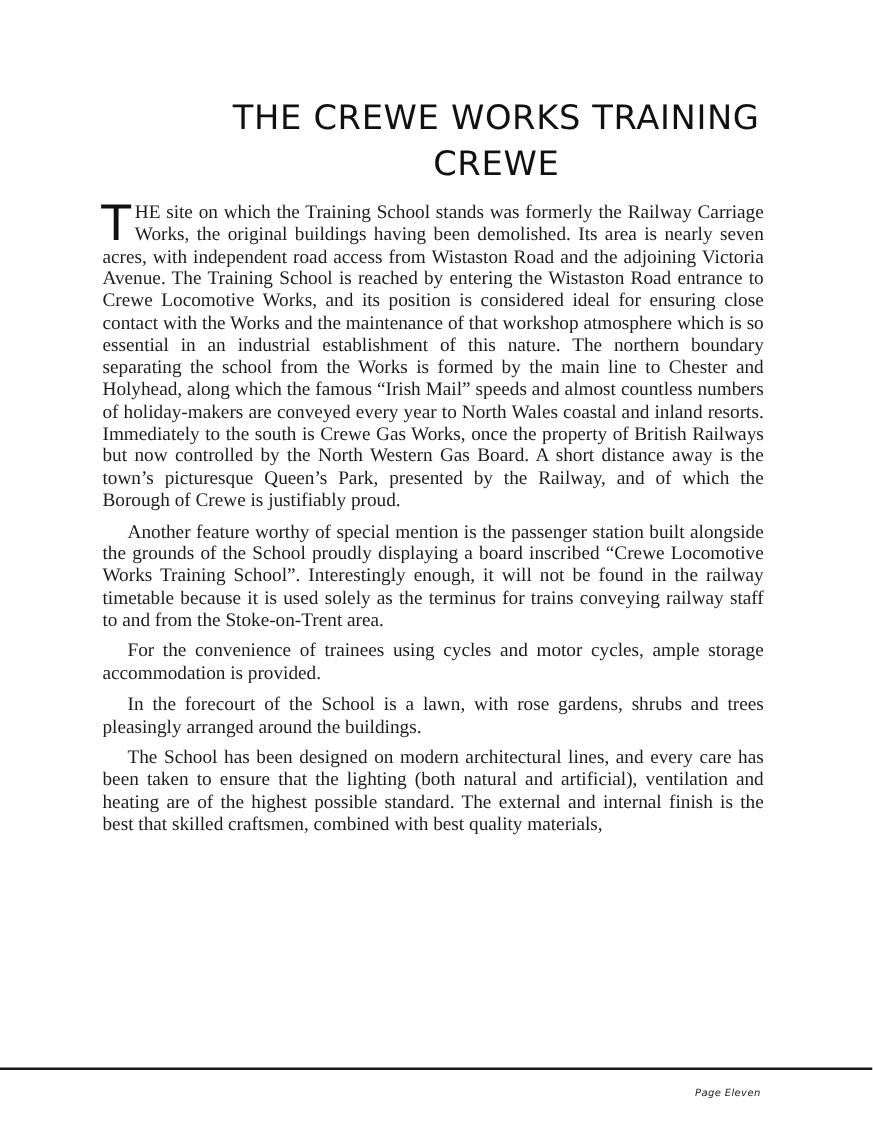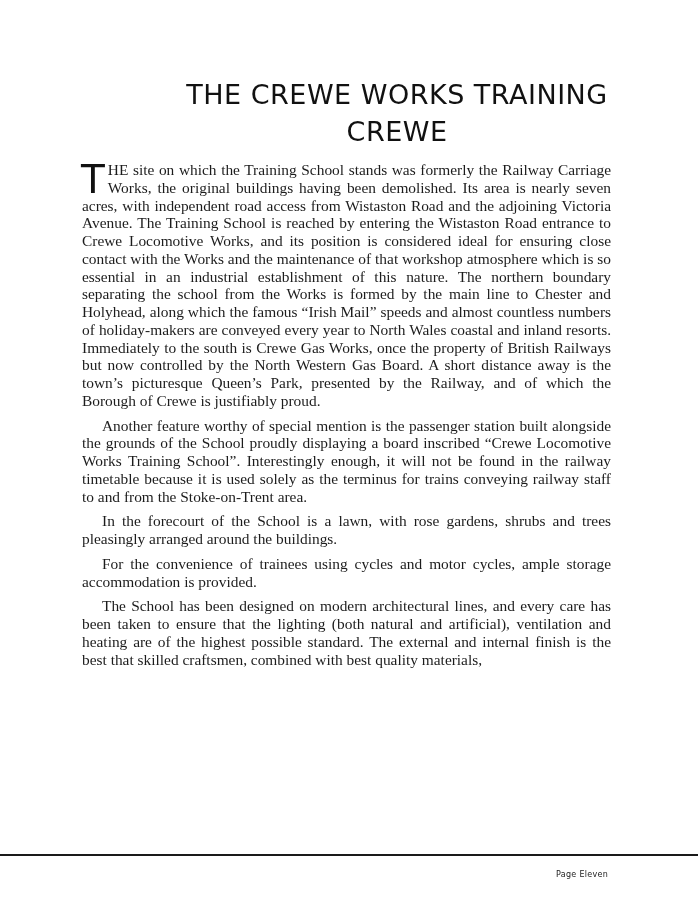--- a/index.html
+++ b/index.html
@@ -29,34 +29,34 @@
     font-family: "DejaVu Sans", sans-serif;
     font-size: 39px; line-height: 32px;
     margin: 3px 3px 0 -1px;
     color: #111;
   }
   .rule {
     position: absolute; left: 0; width: 698px; top: 854px; height: 2px; background: #1a1a1a;
   }
   .page-label {
     position: absolute; left: 556px; top: 870px;
-    font-family: "DejaVu Sans", sans-serif; 
+    font-family: "DejaVu Sans", sans-serif; font-style: italic;
     font-size: 8px; color: #222; letter-spacing: 0.3px;
   }
 </style>
 </head>
 <body>
 
 <div class="title">
   <div>THE CREWE WORKS TRAINING</div>
   <div>CREWE</div>
 </div>
 
 <div class="body-text">
   <p class="first"><span class="dropcap">T</span><span>HE site on which the Training School stands was formerly the Railway Carriage Works, the original buildings having been demolished.  Its area is nearly seven acres, with independent road access from Wistaston Road and the adjoining Victoria Avenue.  The Training School is reached by entering the Wistaston Road entrance to Crewe Locomotive Works, and its position is considered ideal for ensuring close contact with the Works and the maintenance of that workshop atmosphere which is so essential in an industrial establishment of this nature.  The northern boundary separating the school from the Works is formed by the main line to Chester and Holyhead, along which the famous “Irish Mail” speeds and almost countless numbers of holiday-makers are conveyed every year to North Wales coastal and inland resorts.  Immediately to the south is Crewe Gas Works, once the property of British Railways but now controlled by the North Western Gas Board.  A short distance away is the town’s picturesque Queen’s Park, presented by the Railway, and of which the Borough of Crewe is justifiably proud.</span></p>
   <p>Another feature worthy of special mention is the passenger station built alongside the grounds of the School proudly displaying a board inscribed “Crewe Locomotive Works Training School”.  Interestingly enough, it will not be found in the railway timetable because it is used solely as the terminus for trains conveying railway staff to and from the Stoke-on-Trent area.</p>
+  <p>For the convenience of trainees using cycles and motor cycles, ample storage accommodation is provided.</p>
   <p>In the forecourt of the School is a lawn, with rose gardens, shrubs and trees pleasingly arranged around the buildings.</p>
-  <p>For the convenience of trainees using cycles and motor cycles, ample storage accommodation is provided.</p>
   <p>The School has been designed on modern architectural lines, and every care has been taken to ensure that the lighting (both natural and artificial), ventilation and heating are of the highest possible standard.  The external and internal finish is the best that skilled craftsmen, combined with best quality materials,</p>
 </div>
 
 <div class="rule"></div>
 <div class="page-label">Page Eleven</div>
 
 </body></html>

